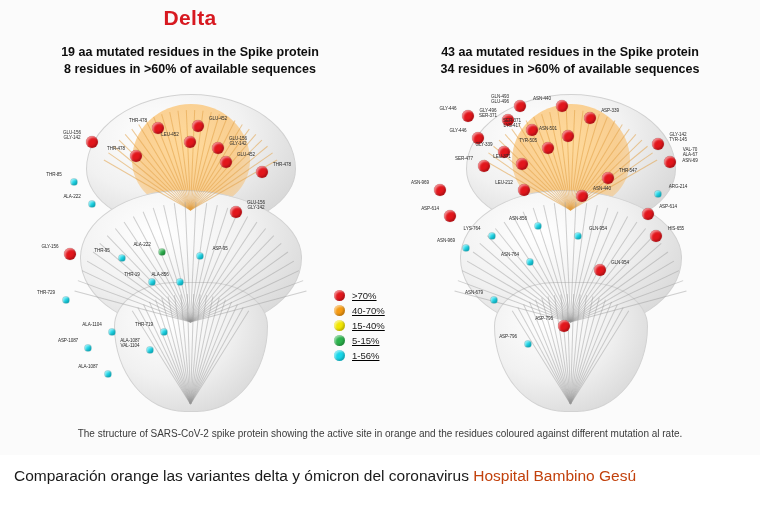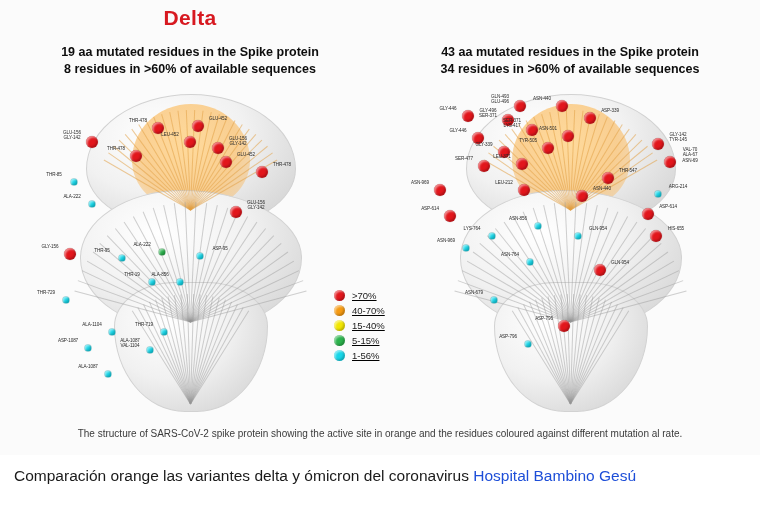--- a/index.html
+++ b/index.html
@@ -174,21 +174,21 @@
     width: 760px;
     height: 66px;
     background: #ffffff;
     padding: 10px 14px 0 14px;
     box-sizing: border-box;
     font-size: 15.5px;
     line-height: 21px;
     color: #1a1a1a;
   }
   #page-caption .src {
-    color: #1d4ed8;
+    color: #c2410c;
   }
 </style>
 </head>
 <body>
 
 <div id="figure">
 
   <div class="panel panel-left">
     <div class="panel-title">Delta</div>
     <div class="panel-sub sub-line1">19 aa mutated residues in the Spike protein</div>

